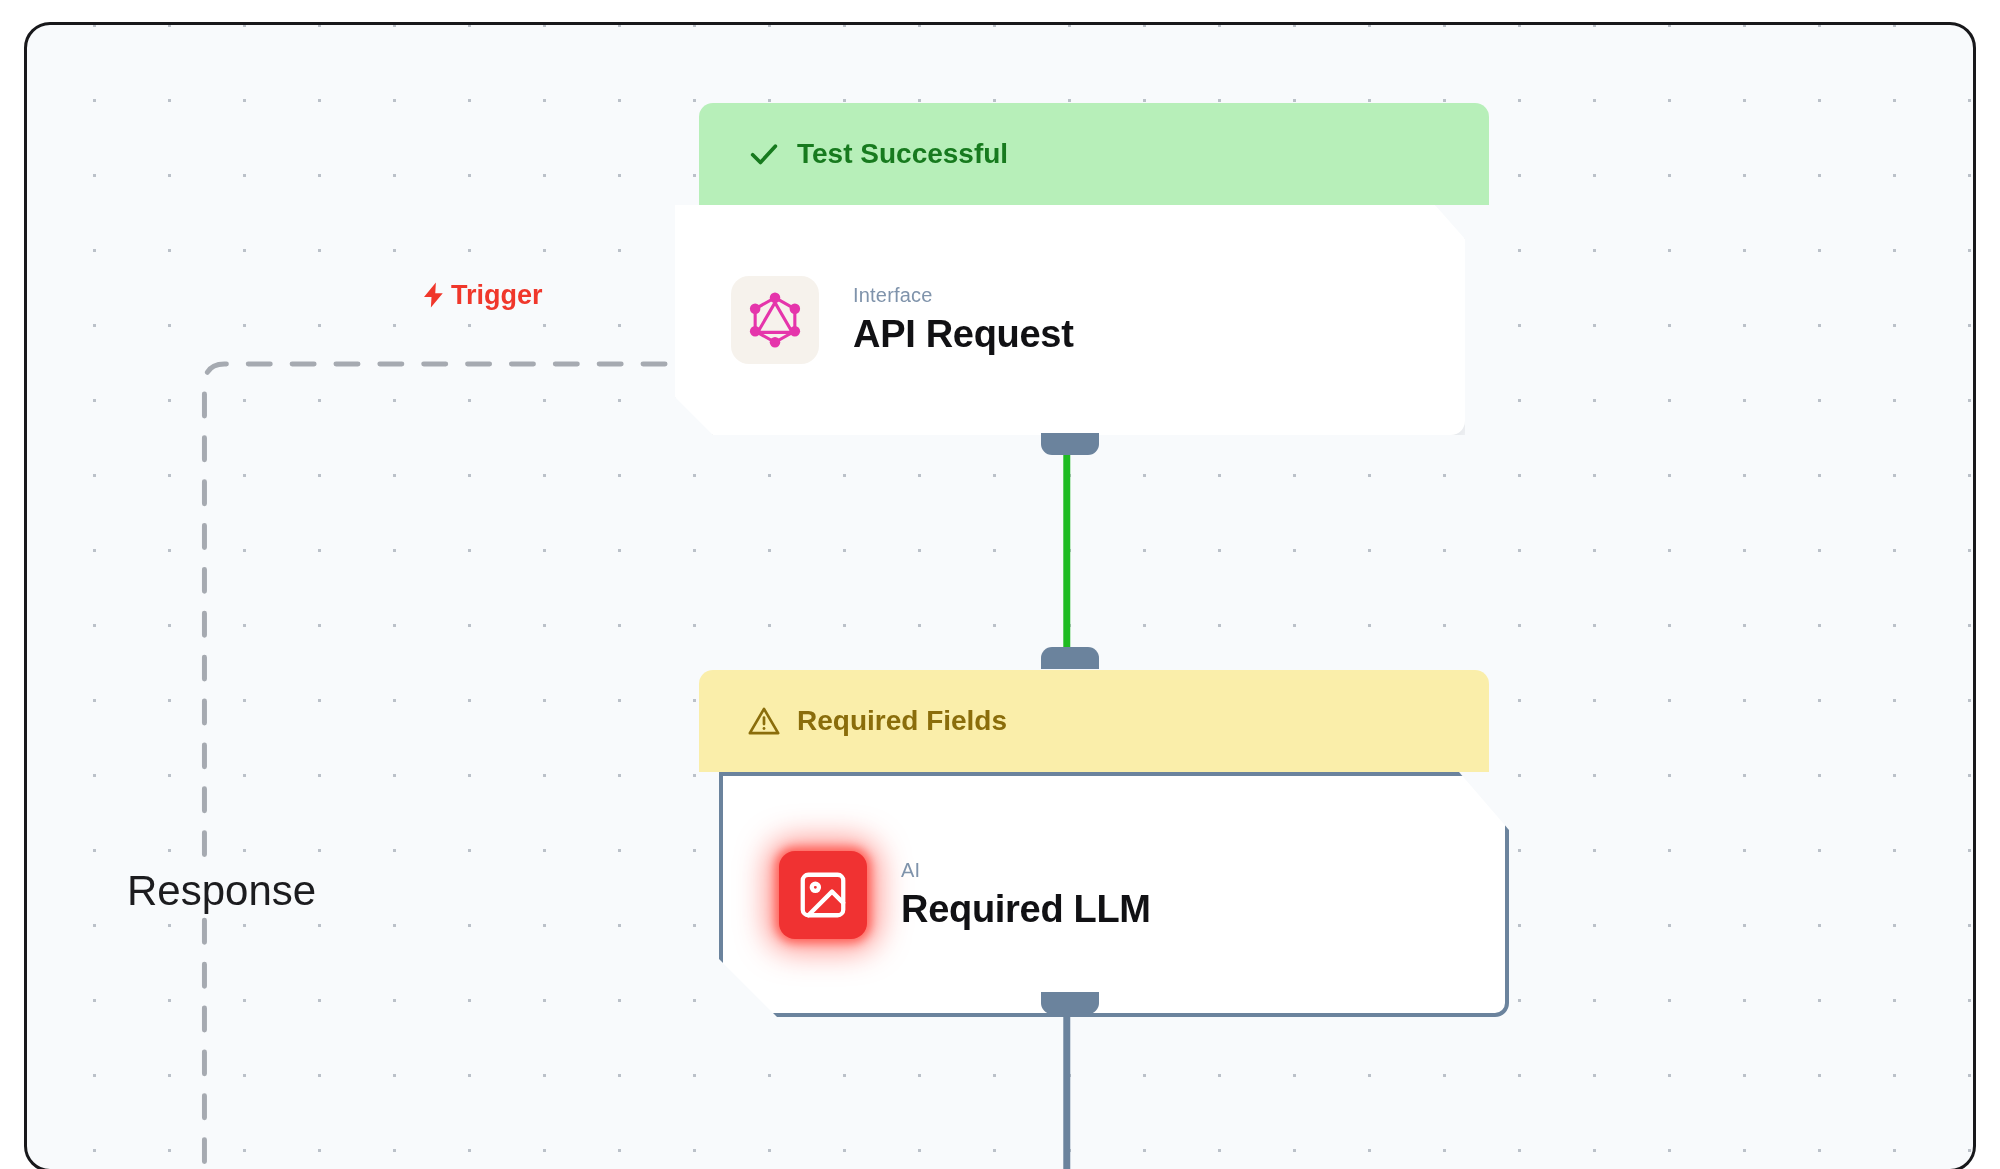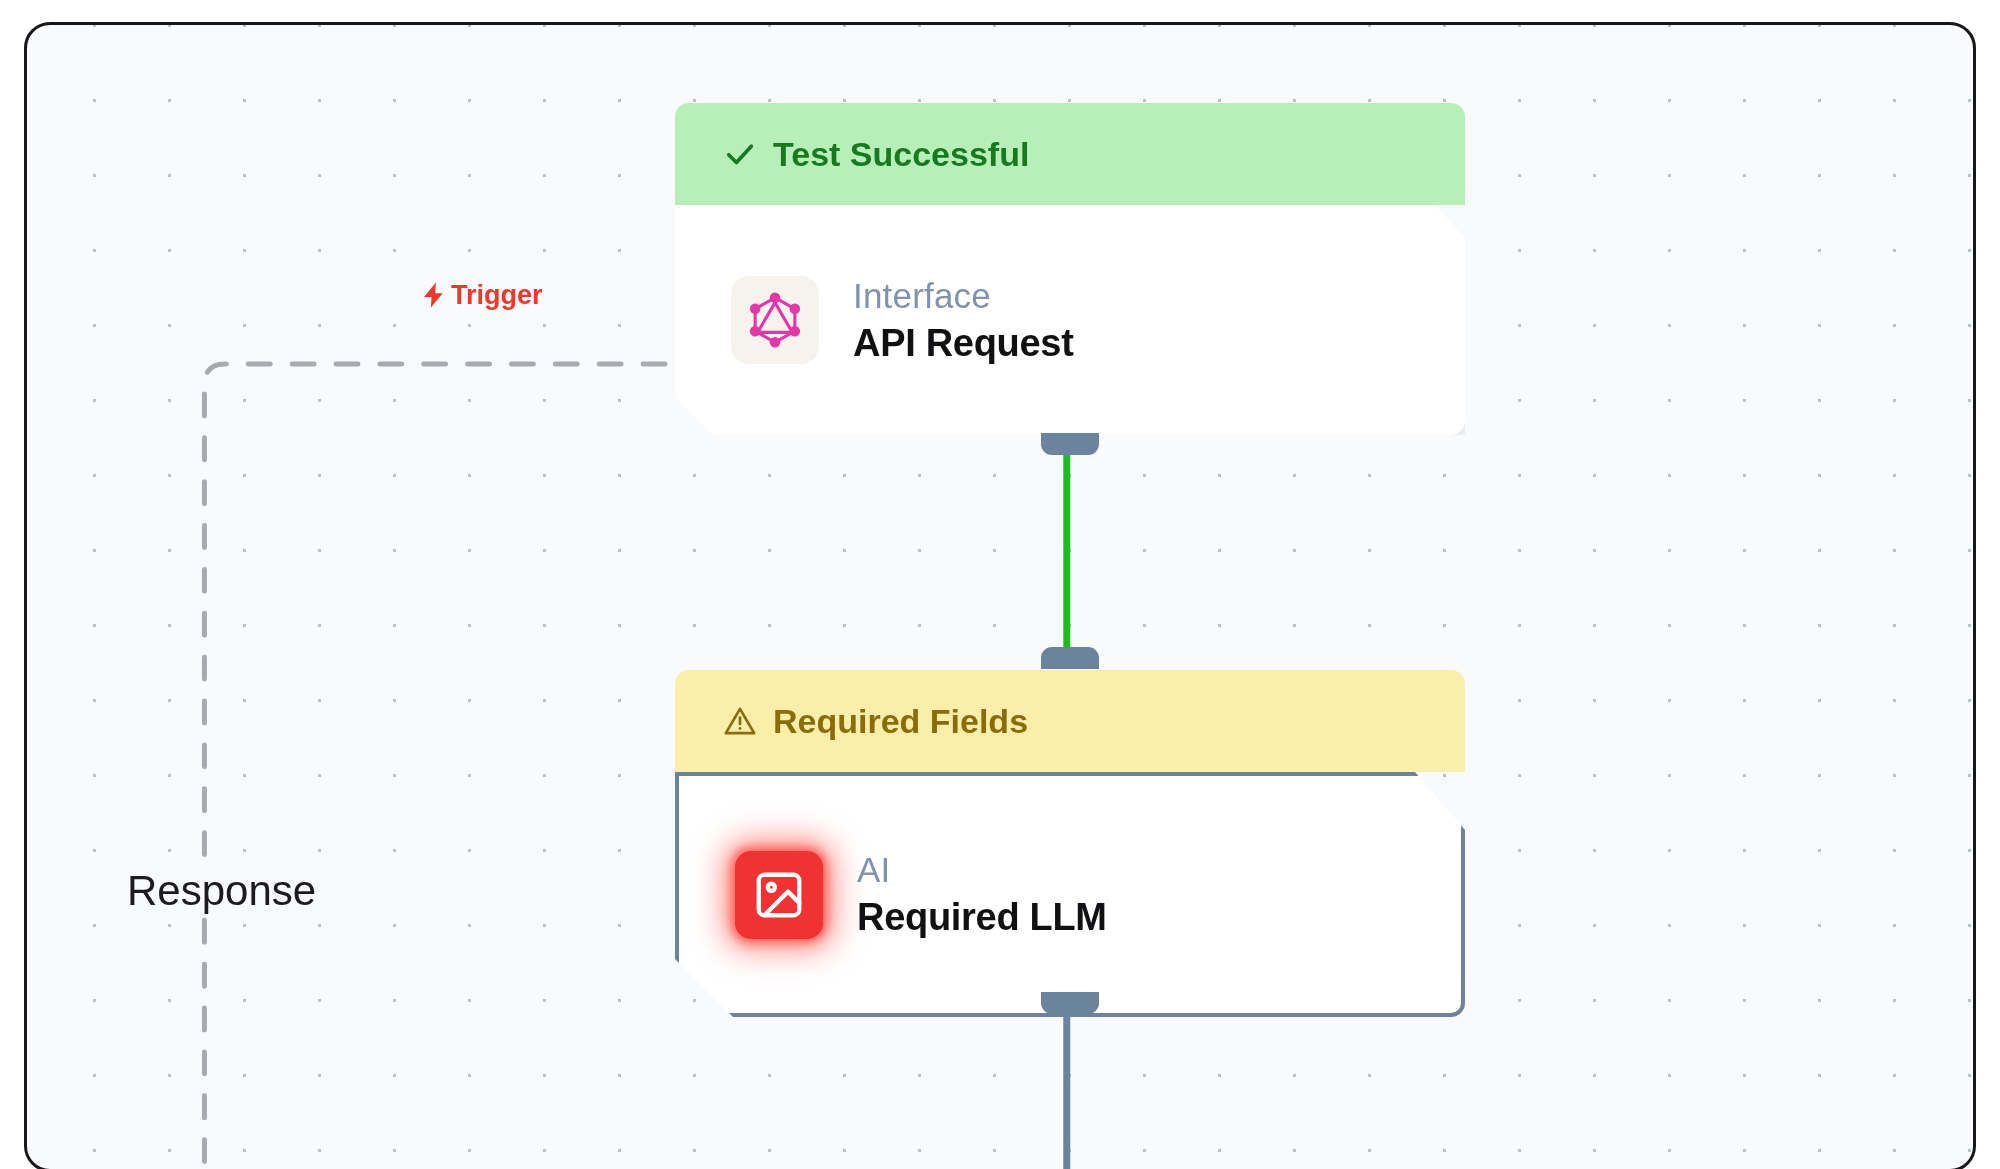--- a/index.html
+++ b/index.html
@@ -54,42 +54,43 @@
 
   
   .node { position:absolute; }
 
   .banner {
     position:relative;
     height:102px;
     display:flex; align-items:center;
     padding-left:48px;
     gap:16px;
-    font-size:34px; font-weight:700;
+    font-size:28px; font-weight:700;
     border-radius:14px 14px 0 0;
+    margin-left:24px;
   }
   .banner .bico { font-size:32px; line-height:1; display:block; }
 
   .card {
     position:relative;
     background:#ffffff;
     display:flex; align-items:center;
     gap:34px;
     padding:0 0 0 56px;
   }
 
   .node-icon {
     width:88px; height:88px;
     border-radius:18px;
     display:flex; align-items:center; justify-content:center;
     flex:0 0 auto;
   }
   .node-text { display:flex; flex-direction:column; gap:6px; }
   .node-kind {
-    font-size:35px; font-weight:400;
+    font-size:20px; font-weight:400;
     color:#7f93ab; letter-spacing:.2px;
   }
   .node-title {
     font-size:38px; font-weight:700;
     color:#111114; letter-spacing:-.3px;
   }
 
   
   #node-api { left:648px; top:78px; width:790px; }
   #node-api .banner {
@@ -115,20 +116,21 @@
     color:#8a6d0b;
     width:790px;
   }
   #node-img .card {
     height:245px;
     width:790px;
     background:#fff;
     border:4px solid #6b839d;
     border-radius:0 0 14px 14px;
     clip-path:polygon(0 0, 740px 0, 100% 58px, 100% 100%, 58px 100%, 0 calc(100% - 58px));
+    margin-left:44px;
   }
   #node-img-icon {
     background:#f03232;
     border-radius:16px;
     box-shadow:0 0 30px 12px rgba(255,60,50,.55), 0 0 10px 4px rgba(255,60,50,.65);
   }
 
   
   .handle {
     position:absolute;

